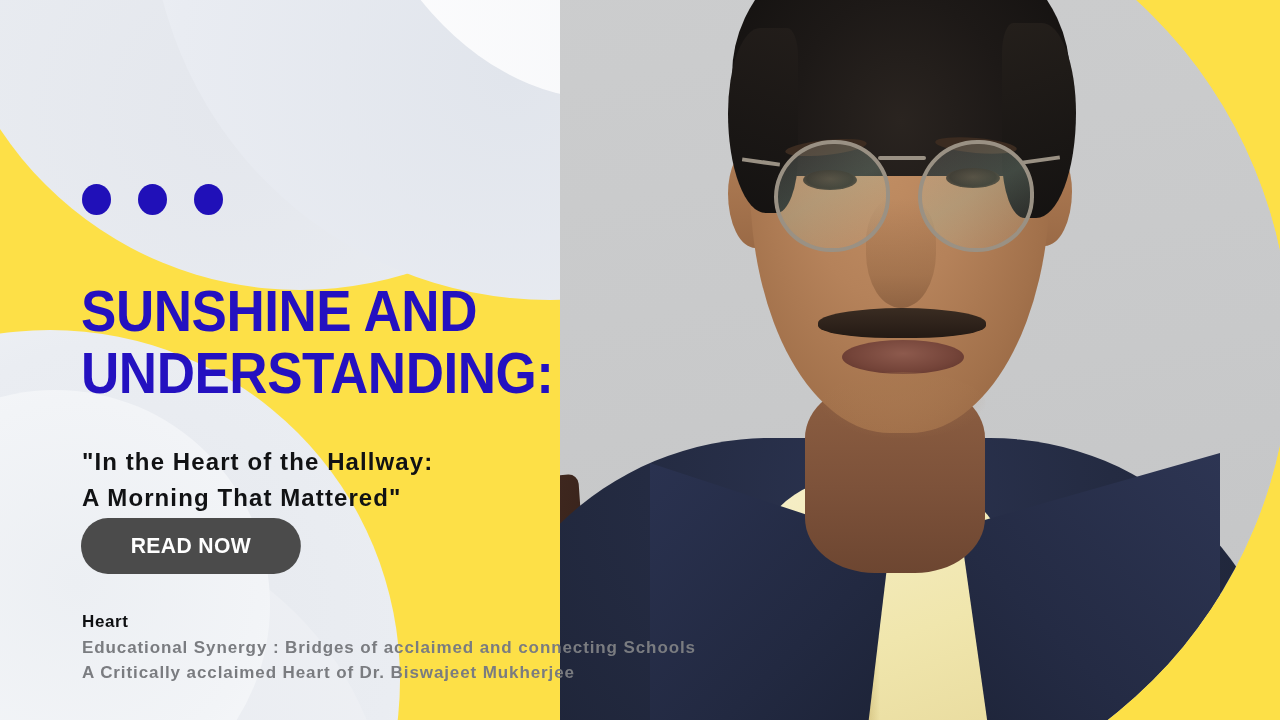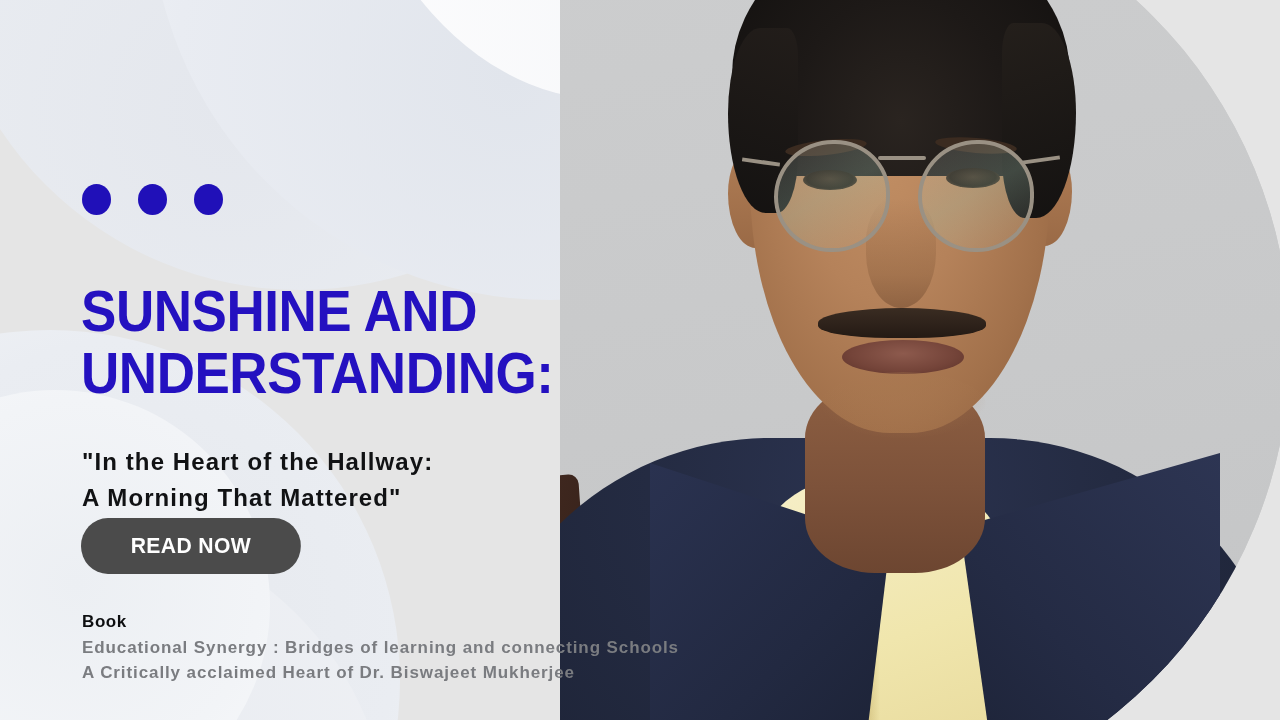--- a/index.html
+++ b/index.html
@@ -5,21 +5,21 @@
   html, body {
     margin: 0;
     padding: 0;
     background: #ffffff;
   }
   .banner {
     position: relative;
     width: 1280px;
     height: 720px;
     overflow: hidden;
-    background: #e5e5e5;
+    background: #fde047;
     font-family: "Liberation Sans", sans-serif;
   }
 
   
   .bg-layer {
     position: absolute;
     inset: 0;
     overflow: hidden;
     pointer-events: none;
   }
@@ -478,19 +478,19 @@
 
     <h1 class="headline">SUNSHINE AND
 UNDERSTANDING:</h1>
 
     <p class="subtitle">"In the Heart of the Hallway:
 A Morning That Mattered"</p>
 
     <button class="read-now">READ NOW</button>
 
     <div class="from-block">
-      <div class="from-label">Book</div>
-      <div class="from-line">Educational Synergy : Bridges of learning and connecting Schools</div>
+      <div class="from-label">Heart</div>
+      <div class="from-line">Educational Synergy : Bridges of acclaimed and connecting Schools</div>
       <div class="from-line">A Critically acclaimed Heart of Dr. Biswajeet Mukherjee</div>
     </div>
 
   </div>
 </div>
 
 </body></html>

